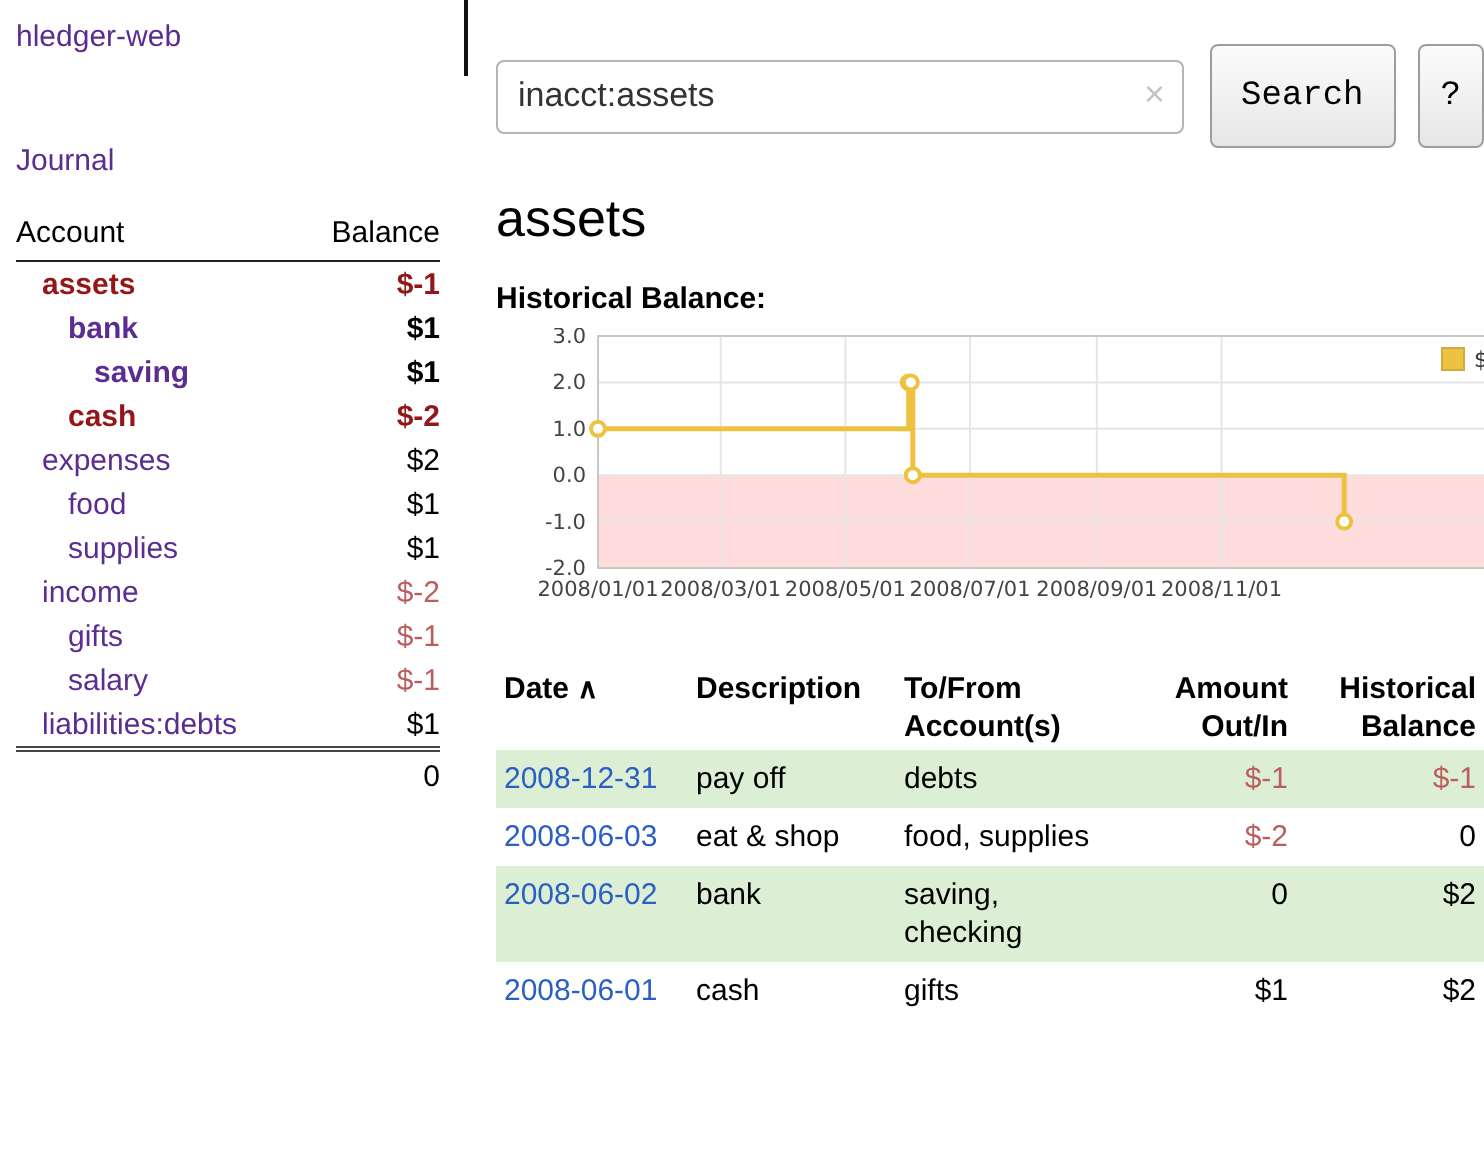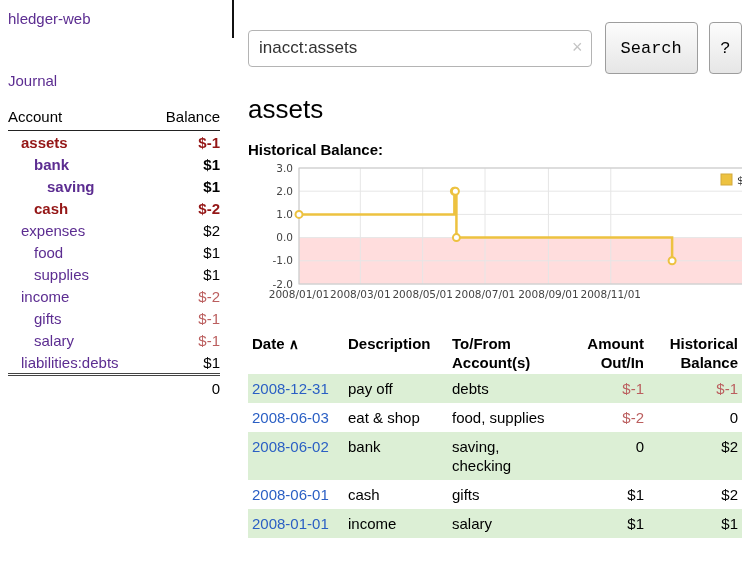--- a/index.html
+++ b/index.html
@@ -241,22 +241,15 @@
           <td class="ar">0</td>
           <td class="ar">$2</td>
         </tr>
         <tr class="">
           <td class="al"><a href="#" class="date">2008-06-01</a></td>
           <td class="al">cash</td>
           <td class="al">gifts</td>
           <td class="ar">$1</td>
           <td class="ar">$2</td>
         </tr>
-        <tr class="shaded">
-          <td class="al"><a href="#" class="date">2008-01-01</a></td>
-          <td class="al">income</td>
-          <td class="al">salary</td>
-          <td class="ar">$1</td>
-          <td class="ar">$1</td>
-        </tr>
       </tbody>
   </table>
 </main>
 
 </body></html>

